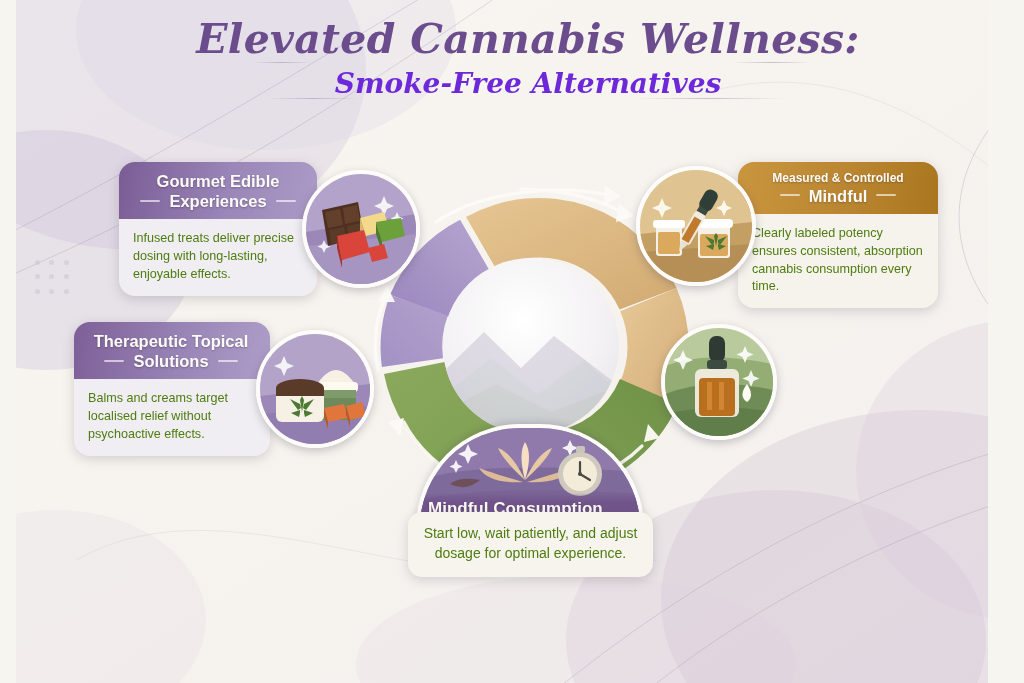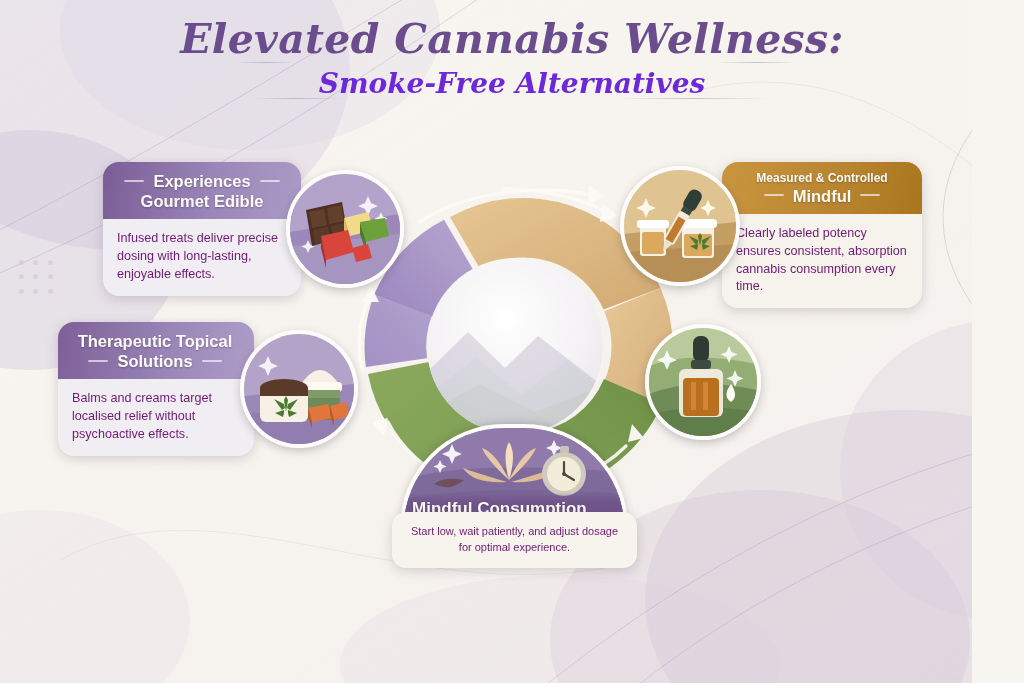--- a/index.html
+++ b/index.html
@@ -3,21 +3,21 @@
 <meta charset="utf-8">
 <style>
   * { margin:0; padding:0; box-sizing:border-box; }
   html,body { width:1024px; height:683px; }
   body {
     font-family:"Liberation Sans", sans-serif;
     background:#f7f5ef;
     overflow:hidden;
     position:relative;
   }
-  #stage { position:absolute; inset:0; width:972px; height:683px; overflow:hidden; }
+  #stage { position:absolute; inset:0; width:972px; height:683px; overflow:hidden;margin-left:16px; }
 
   
   .bg-layer { position:absolute; inset:0; z-index:0; }
 
   .dotgrid { position:absolute; left:14px; top:255px; width:44px; height:44px;
     display:grid; grid-template-columns:repeat(3,1fr); grid-template-rows:repeat(3,1fr); }
   .dotgrid i { width:5px; height:5px; border-radius:50%; background:#cdc3d4; opacity:.55; justify-self:center; align-self:center; }
 
   
   .title-wrap { position:absolute; top:16px; left:0; width:1024px; text-align:center; z-index:6; }
@@ -48,21 +48,21 @@
     text-align:center;
     font-weight:700;
     font-size:16.5px;
     line-height:1.22;
     padding:9px 10px 8px;
     text-shadow:0 1px 2px rgba(0,0,0,.26);
     position:relative;
   }
   .card-bd {
     border-radius:0 0 16px 16px;
-    color:#701a75;
+    color:#4d7c0f;
     font-size:12.6px;
     line-height:1.42;
     padding:11px 14px 12px;
   }
   .hd-purple { background:linear-gradient(100deg,#7a5c95 0%, #9a86b8 55%, #ab9bc6 100%); }
   .hd-purple2{ background:linear-gradient(100deg,#7d5f97 0%, #9b88b9 60%, #ae9dc8 100%);padding-left:8px; }
   .hd-tan    { background:linear-gradient(100deg,#c9953f 0%, #b9842f 60%, #a9761f 100%); }
   .hd-green  { background:linear-gradient(100deg,#4c7a4d 0%, #57854f 60%, #628e55 100%); }
   .bd-lilac  { background:#f0eef2; }
   .bd-cream  { background:#f6f3ec; }
@@ -72,21 +72,21 @@
           vertical-align:middle; margin:0 9px 4px; border-radius:1px; }
 
   
   #card-edibles  { left:103px; top:162px;  width:198px; }
   #card-dosing   { left:722px; top:162px;  width:200px; }
   #card-topicals { left:58px;  top:322px;  width:196px; }
   #card-tinctures{ left:749px; top:322px;  width:200px; }
 
   #card-mindful  { position:absolute; left:392px; top:512px; width:245px; z-index:6;
                    filter:drop-shadow(0 3px 6px rgba(80,70,90,.22)); }
-  #card-mindful .card-bd { border-radius:14px; text-align:center; font-size:11px; padding:12px 12px 13px; }
+  #card-mindful .card-bd { border-radius:14px; text-align:center; font-size:14px; padding:12px 12px 13px; }
 
   
   .bubble { position:absolute; border-radius:50%; z-index:5;
             border:4px solid #fdfcfa;
             box-shadow:0 3px 8px rgba(70,60,80,.28);
             overflow:hidden; }
   #bub-edibles   { left:286px; top:170px; width:118px; height:118px; }
   #bub-dosing    { left:620px; top:166px; width:120px; height:120px; }
   #bub-topicals  { left:240px; top:330px; width:118px; height:118px; }
   #bub-tinctures { left:645px; top:324px; width:116px; height:116px; }
@@ -228,24 +228,24 @@
         <polygon points="303,58 318,70 300,76"></polygon>
         <polygon points="328,296 332,278 344,292"></polygon>
         <polygon points="88,272 84,290 72,276"></polygon>
         <polygon points="71,140 79,156 62,156"></polygon>
       </g>
     </svg>
   </div>
 
   <div class="card" id="card-edibles">
     <div class="card-hd hd-purple">
+      <div>Gourmet Edible</div>
       <div>
         <span class="dash"></span><span>Experiences</span><span class="dash"></span>
       </div>
-      <div>Gourmet Edible</div>
     </div>
     <div class="card-bd bd-lilac">Infused treats deliver precise dosing with long-lasting, enjoyable effects.</div>
   </div>
 
   <div class="card" id="card-dosing">
     <div class="card-hd hd-tan">
       <div style="font-size:12px">Measured &amp; Controlled</div>
       <div>
         <span class="dash"></span><span>Mindful</span><span class="dash"></span>
       </div>

